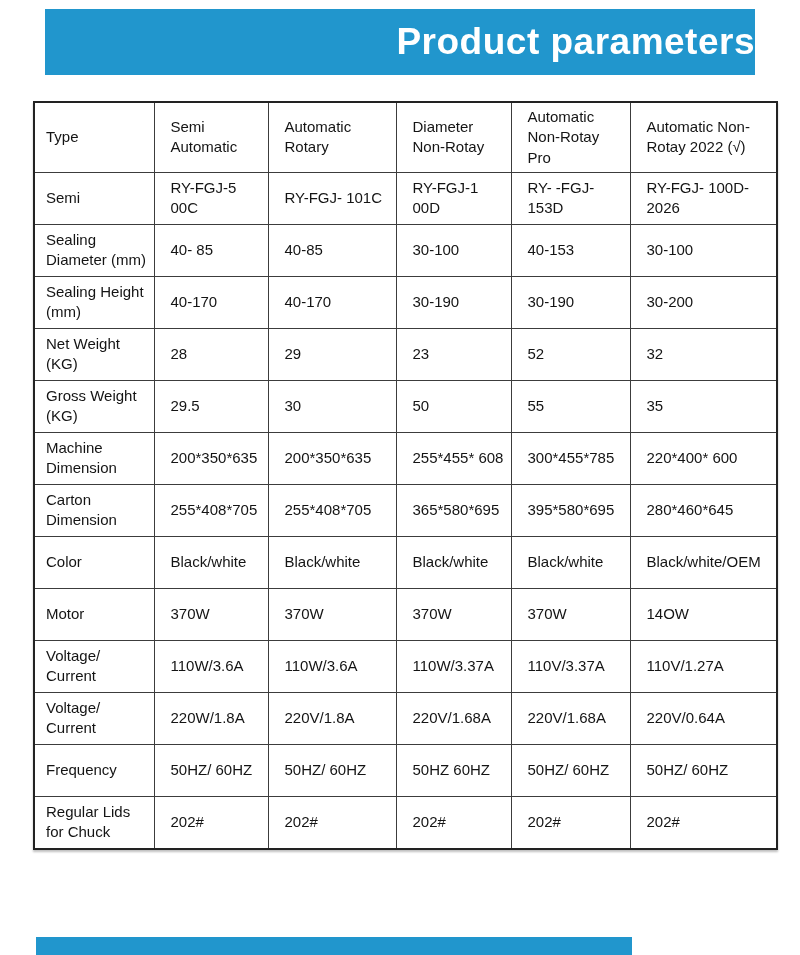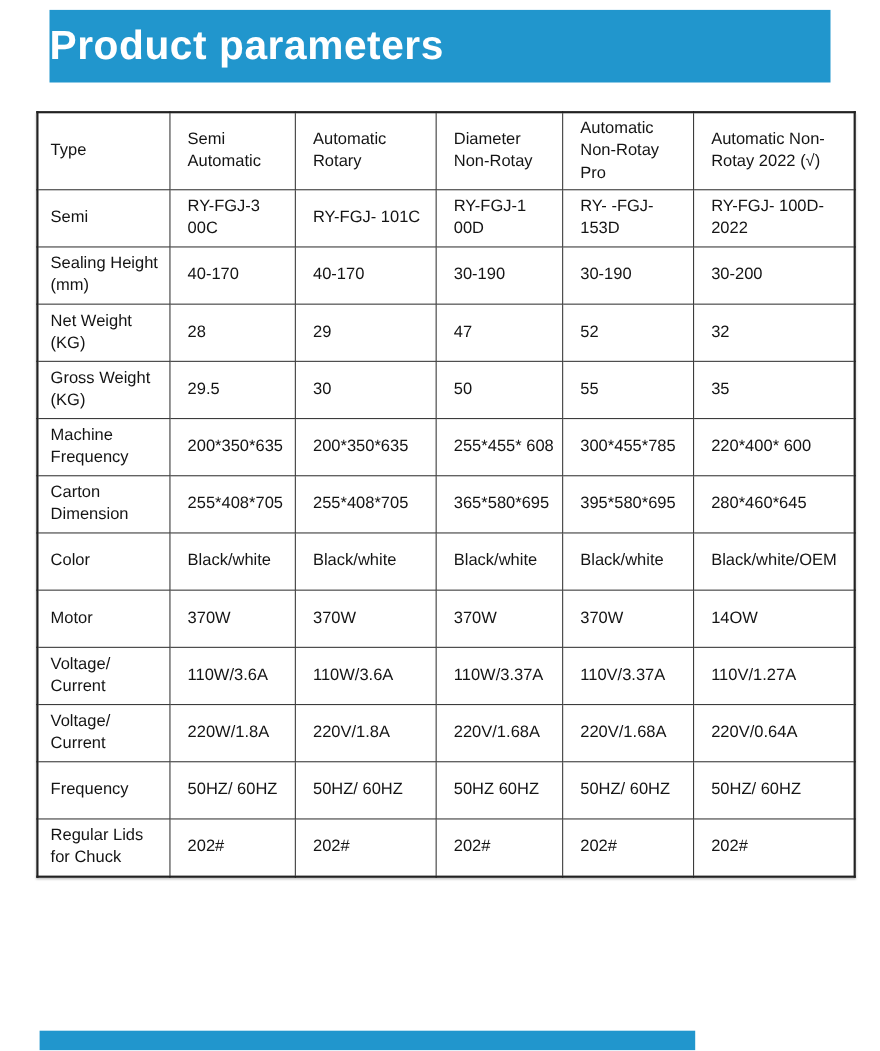--- a/index.html
+++ b/index.html
@@ -17,21 +17,21 @@
   }
   .banner {
     position: absolute;
     left: 45px;
     top: 9px;
     width: 710px;
     height: 66px;
     background: #2196cd;
     display: flex;
     align-items: center;
-    justify-content: flex-start;
+    justify-content: flex-end;
   }
   .banner-title {
     color: #ffffff;
     font-size: 37px;
     font-weight: bold;
     letter-spacing: 0.5px;
   }
   table.ptable {
     position: absolute;
     left: 33px;
@@ -92,52 +92,60 @@
         <tr>
           <th class="label-cell">Type</th>
           <th class="head-cell">Semi Automatic</th>
           <th class="head-cell">Automatic Rotary</th>
           <th class="head-cell">Diameter Non-Rotay</th>
           <th class="head-cell">Automatic Non-Rotay Pro</th>
           <th class="head-cell">Automatic Non-Rotay 2022 (√)</th>
         </tr>
         <tr>
           <th class="label-cell">Semi</th>
-          <td class="value-cell">RY-FGJ-3 00C</td>
+          <td class="value-cell">RY-FGJ-5 00C</td>
           <td class="value-cell">RY-FGJ- 101C</td>
           <td class="value-cell">RY-FGJ-1 00D</td>
           <td class="value-cell">RY- -FGJ- 153D</td>
-          <td class="value-cell">RY-FGJ- 100D-2022</td>
+          <td class="value-cell">RY-FGJ- 100D-2026</td>
+        </tr>
+        <tr>
+          <th class="label-cell">Sealing Diameter (mm)</th>
+          <td class="value-cell">40- 85</td>
+          <td class="value-cell">40-85</td>
+          <td class="value-cell">30-100</td>
+          <td class="value-cell">40-153</td>
+          <td class="value-cell">30-100</td>
         </tr>
         <tr>
           <th class="label-cell">Sealing Height (mm)</th>
           <td class="value-cell">40-170</td>
           <td class="value-cell">40-170</td>
           <td class="value-cell">30-190</td>
           <td class="value-cell">30-190</td>
           <td class="value-cell">30-200</td>
         </tr>
         <tr>
           <th class="label-cell">Net Weight (KG)</th>
           <td class="value-cell">28</td>
           <td class="value-cell">29</td>
-          <td class="value-cell">47</td>
+          <td class="value-cell">23</td>
           <td class="value-cell">52</td>
           <td class="value-cell">32</td>
         </tr>
         <tr>
           <th class="label-cell">Gross Weight (KG)</th>
           <td class="value-cell">29.5</td>
           <td class="value-cell">30</td>
           <td class="value-cell">50</td>
           <td class="value-cell">55</td>
           <td class="value-cell">35</td>
         </tr>
         <tr>
-          <th class="label-cell">Machine Frequency</th>
+          <th class="label-cell">Machine Dimension</th>
           <td class="value-cell">200*350*635</td>
           <td class="value-cell">200*350*635</td>
           <td class="value-cell">255*455* 608</td>
           <td class="value-cell">300*455*785</td>
           <td class="value-cell">220*400* 600</td>
         </tr>
         <tr>
           <th class="label-cell">Carton Dimension</th>
           <td class="value-cell">255*408*705</td>
           <td class="value-cell">255*408*705</td>

